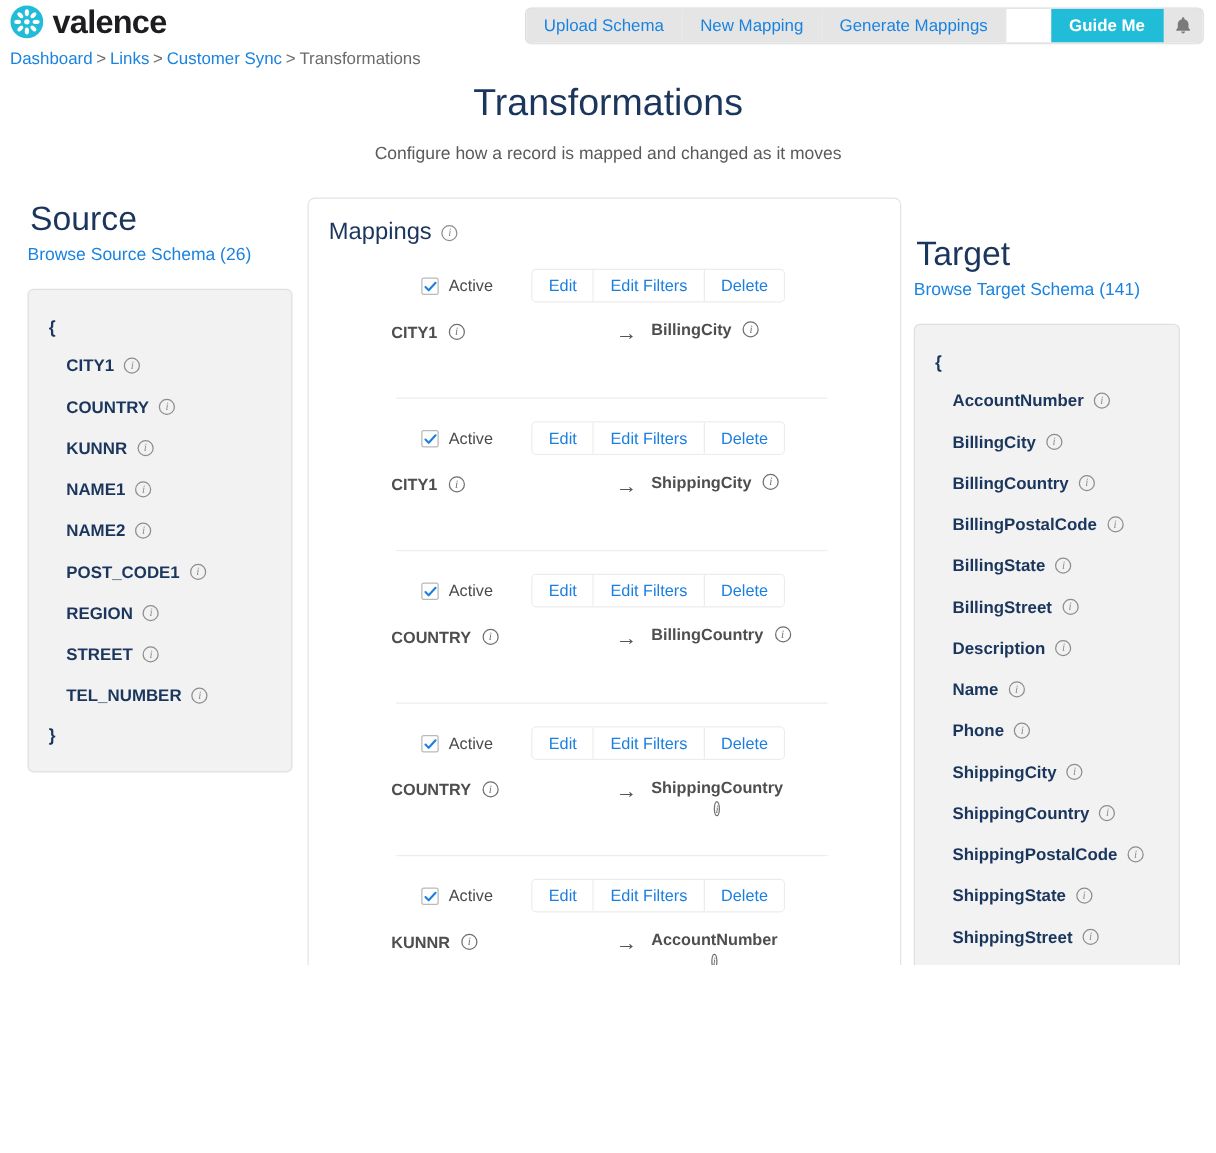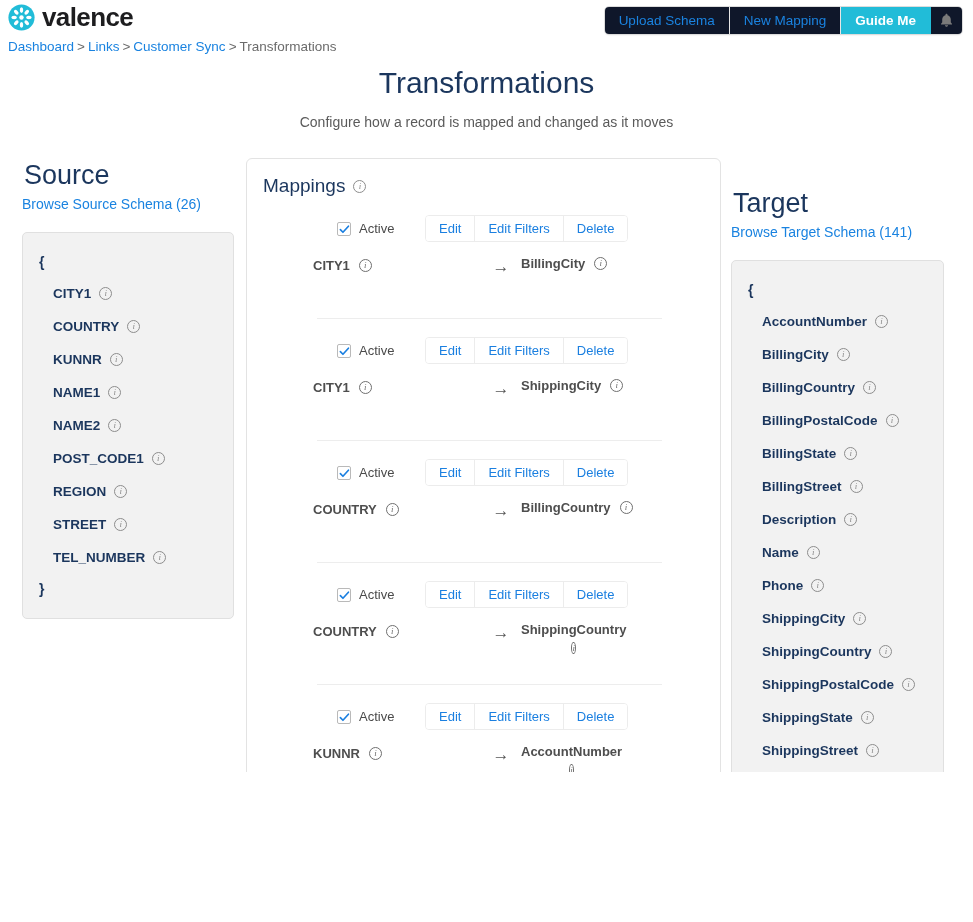--- a/index.html
+++ b/index.html
@@ -22,27 +22,27 @@
   }
 
   .btn-group {
     position: absolute; right: 10px; top: 6px;
     display: flex; align-items: stretch;
     border: 1px solid #dcdcdc; border-radius: 5px; overflow: hidden;
     background: #fff;
     box-shadow: 0 1px 1px rgba(0,0,0,0.04);
   }
   .hbtn {
-    font-size: 13.5px; color: #1a83e0; background: #0f172a;
+    font-size: 13.5px; color: #1a83e0; background: #e5e5e5;
     border: none; border-right: 1px solid #e6e6e6;
     padding: 0 14px; height: 27px; line-height: 27px;
     cursor: pointer; white-space: nowrap;
     font-family: "Liberation Sans", sans-serif;
   }
-  .hbtn.primary { background: #21bcd8; color: #ffffff; border-right: 1px solid #21bcd8; font-weight: bold; }
+  .hbtn.primary { background: #21bcd8; color: #ffffff; border-right: 1px solid #21bcd8; font-weight: bold; margin-left: 36px; }
   .hbtn.bell { padding: 0 9px; border-right: none; display: flex; align-items: center; }
   .bell-glyph { width: 13px; height: 15px; display: block; }
 
   .breadcrumb {
     position: absolute; left: 8px; top: 39px;
     font-size: 13.5px; color: #6b6b6b; white-space: nowrap;
   }
   .breadcrumb a { color: #1a83e0; text-decoration: none; cursor: pointer; }
   .breadcrumb .sep { color: #6b6b6b; margin: 0 3px; }
   .breadcrumb .current { color: #6b6b6b; }
@@ -180,20 +180,21 @@
           <ellipse cx="14.5" cy="32" rx="6.6" ry="4.0"></ellipse>
           <ellipse cx="19.6" cy="19.6" rx="4.0" ry="6.6" transform="rotate(-45 19.6 19.6)"></ellipse>
         </g>
       </svg>
       <span class="brand-name">valence</span>
     </div>
 
     <div class="btn-group">
       <button class="hbtn">Upload Schema</button>
       <button class="hbtn">New Mapping</button>
+      <button class="hbtn">Generate Mappings</button>
       <button class="hbtn primary">Guide Me</button>
       <button class="hbtn bell">
         <svg class="bell-glyph" viewBox="0 0 20 22">
           <path fill="#7a7a7a" d="M10 0.8c-0.9 0-1.6 0.7-1.6 1.6v0.7C5.5 3.7 3.4 6.3 3.4 9.3v4.3l-1.9 2.6c-0.3 0.4 0 1 0.5 1h16c0.5 0 0.8-0.6 0.5-1l-1.9-2.6V9.3c0-3-2.1-5.6-5-6.2V2.4c0-0.9-0.7-1.6-1.6-1.6z"></path>
           <path fill="#7a7a7a" d="M7.6 18.2c0.2 1.4 1.2 2.4 2.4 2.4s2.2-1 2.4-2.4H7.6z"></path>
         </svg>
       </button>
     </div>
 
     <div class="breadcrumb">

